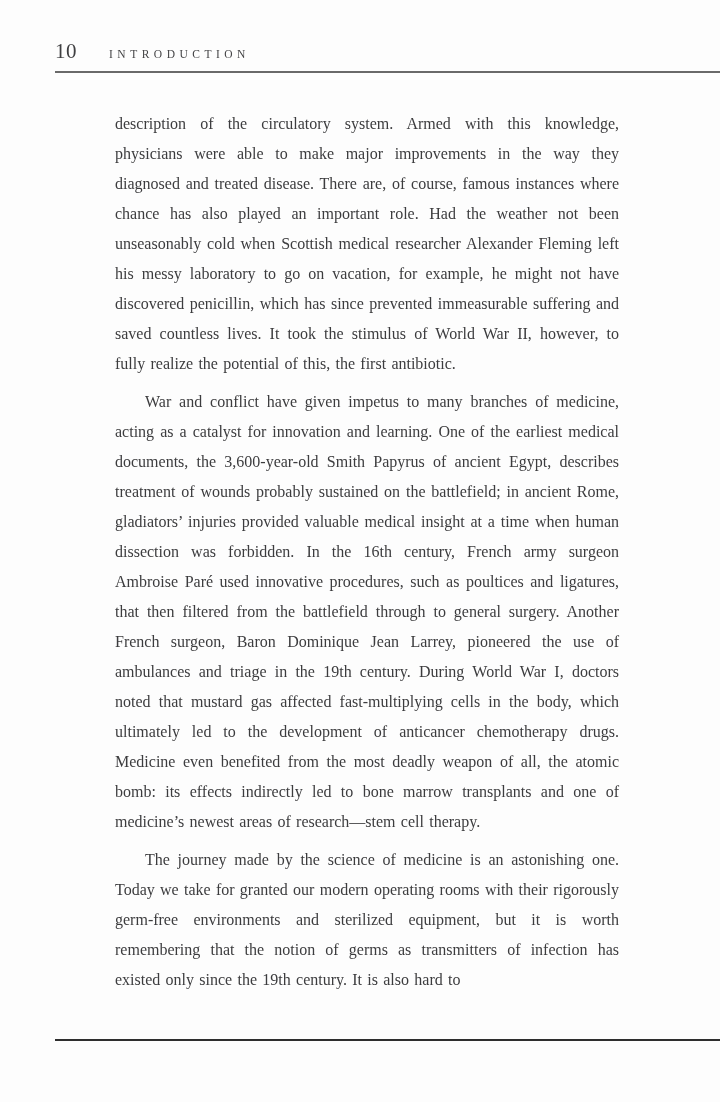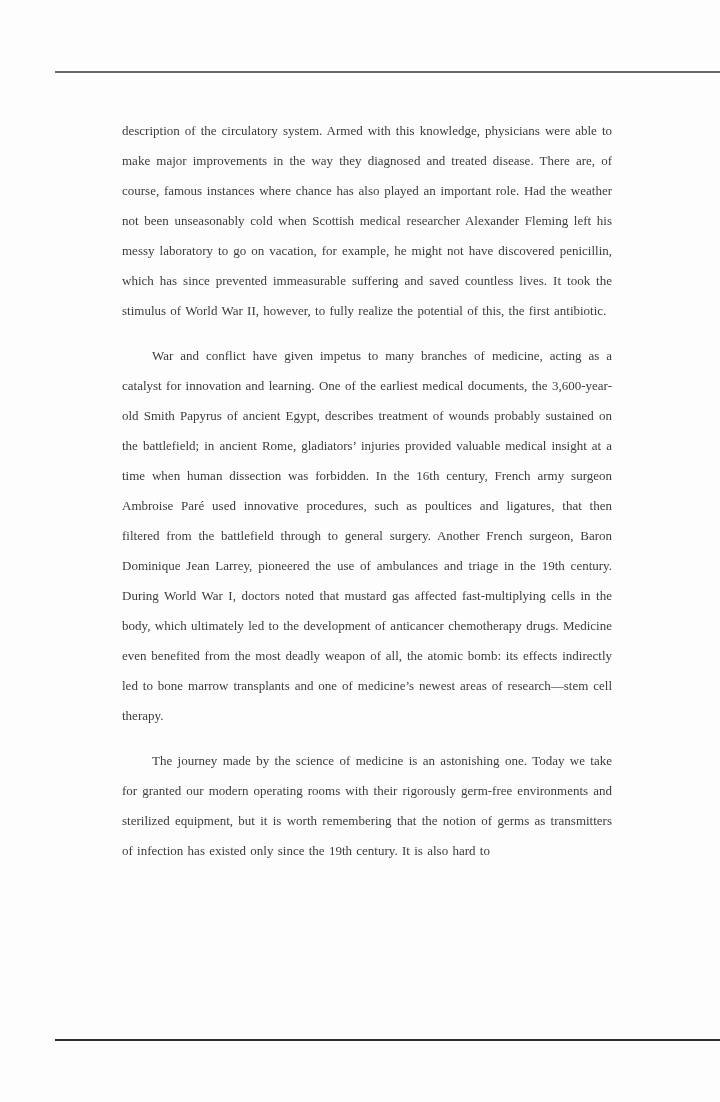--- a/index.html
+++ b/index.html
@@ -52,35 +52,39 @@
   }
   
   .page-body {
     position: absolute;
     top: 101px;
     left: 107px;
     width: 520px;
     color: #3c3c3e;
   }
   .para {
-    margin: 15px;
-    font-size: 13px;
+    margin: 8px;
+    font-size: 16px;
     line-height: 30px;
     text-align: justify;
     word-spacing: 0.08em;
   }
   .para.indent {
     text-indent: 30px;
   }
 </style>
 </head>
 <body>
 
 <div class="page">
 
+  <header class="page-header">
+    <span class="page-number">10</span>
+    <span class="running-head">INTRODUCTION</span>
+  </header>
 
   <div class="rule rule-top"></div>
 
   <main class="page-body">
     <p class="para">description of the circulatory system. Armed with this knowledge, physicians were able to make major improvements in the way they diagnosed and treated disease. There are, of course, famous instances where chance has also played an important role. Had the weather not been unseasonably cold when Scottish medical researcher Alexander Fleming left his messy laboratory to go on vacation, for example, he might not have discovered penicillin, which has since prevented immeasurable suffering and saved countless lives. It took the stimulus of World War II, however, to fully realize the potential of this, the first antibiotic.</p>
     <p class="para indent">War and conflict have given impetus to many branches of medicine, acting as a catalyst for innovation and learning. One of the earliest medical documents, the 3,600-year-old Smith Papyrus of ancient Egypt, describes treatment of wounds probably sustained on the battlefield; in ancient Rome, gladiators’ injuries provided valuable medical insight at a time when human dissection was forbidden. In the 16th century, French army surgeon Ambroise Paré used innovative procedures, such as poultices and ligatures, that then filtered from the battlefield through to general surgery. Another French surgeon, Baron Dominique Jean Larrey, pioneered the use of ambulances and triage in the 19th century. During World War I, doctors noted that mustard gas affected fast-multiplying cells in the body, which ultimately led to the development of anticancer chemotherapy drugs. Medicine even benefited from the most deadly weapon of all, the atomic bomb: its effects indirectly led to bone marrow transplants and one of medicine’s newest areas of research—stem cell therapy.</p>
     <p class="para indent">The journey made by the science of medicine is an astonishing one. Today we take for granted our modern operating rooms with their rigorously germ-free environments and sterilized equipment, but it is worth remembering that the notion of germs as transmitters of infection has existed only since the 19th century. It is also hard to</p>
   </main>
 
   <div class="rule rule-bottom"></div>

